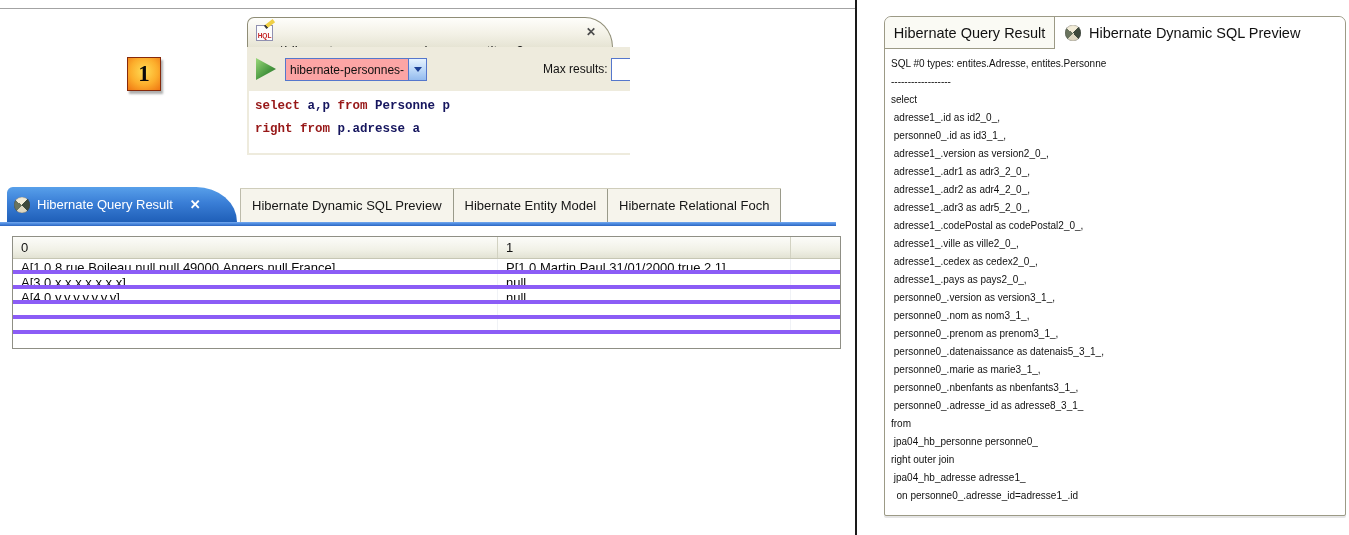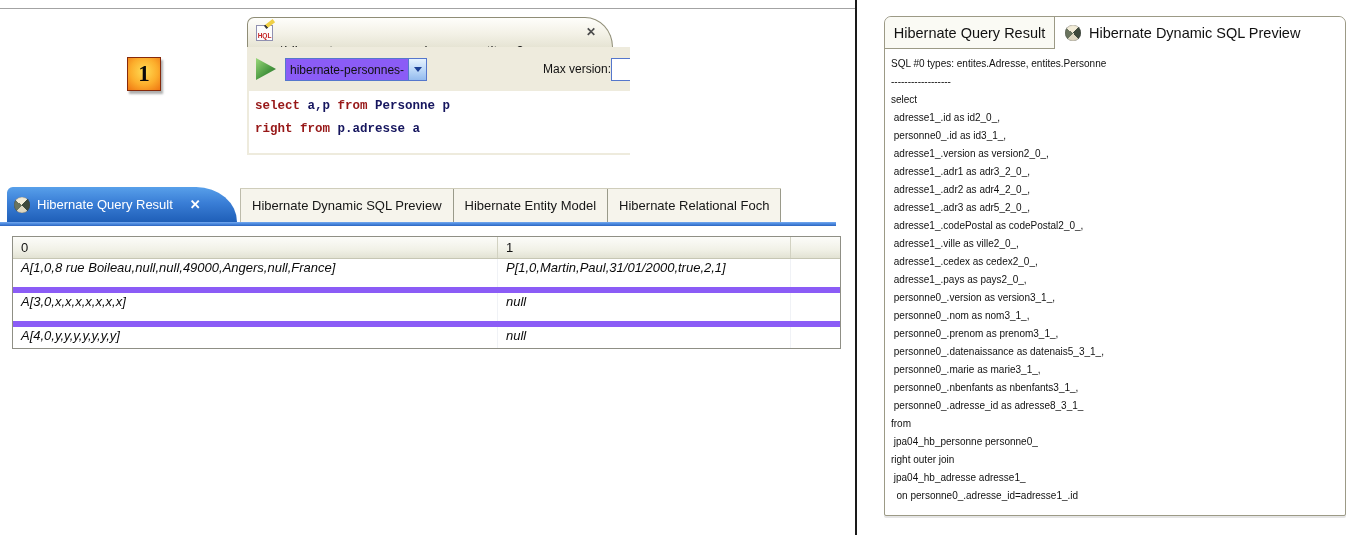--- a/index.html
+++ b/index.html
@@ -21,21 +21,21 @@
   .hql-icon { position:relative; width:17px; height:16px; background:#fdfdfd; border:1px solid #9090b0;
     display:flex; align-items:flex-end; justify-content:center; flex:0 0 auto; }
   .hql-icon .hql-txt { font-size:6.5px; font-weight:bold; color:#c32222; line-height:8px; letter-spacing:0; }
   .hql-icon::after { content:""; position:absolute; top:-4px; right:-3px; width:11px; height:4px;
     background:linear-gradient(90deg,#3c3c3c 0 18%, #efcf45 18%); transform:rotate(-38deg); }
 
   .editor-body { position:absolute; left:247px; top:47px; width:383px; height:108px; background:#eeebdd; }
   .run-button { position:absolute; left:9px; top:9px; width:24px; height:26px; cursor:pointer; background:transparent; border:none; }
   .run-icon { display:block; width:20px; height:22px; background:linear-gradient(135deg,#9ad87a 0%,#47973f 60%,#2c6e2f 100%);
     clip-path:polygon(0 0,100% 50%,0 100%); filter:drop-shadow(0 0 1px #245a26); }
-  .hql-combo { position:absolute; left:38px; top:11px; width:142px; height:23px; background:#8b5cf6;
+  .hql-combo { position:absolute; left:38px; top:11px; width:142px; height:23px; background:#fca5a5;
     border:1px solid #5577cc; display:flex; align-items:stretch; cursor:pointer; }
   .combo-text { flex:1; font-size:12px; color:#111; padding:4px 0 0 4px; white-space:nowrap; overflow:hidden; }
   .combo-arrow-btn { width:18px; background:linear-gradient(180deg,#e6f2fe 0%,#b9d6f7 55%,#94bbee 100%);
     border-left:1px solid #5577cc; display:flex; align-items:center; justify-content:center; }
   .combo-arrow { width:0; height:0; border-left:4px solid transparent; border-right:4px solid transparent; border-top:5px solid #1c3f94; }
   .max-label { position:absolute; left:296px; top:15px; font-size:12px; color:#111; white-space:nowrap; }
   .max-field { position:absolute; left:364px; top:11px; width:19px; height:23px; background:#fff;
     border:1px solid #5577cc; border-right:none; font-size:12px; padding-left:3px; outline:none; }
   .code-area { position:absolute; left:2px; top:44px; width:401px; height:62px; background:#ffffff; padding:4px 0 0 6px; }
   .code-line { font-family:"Liberation Mono", monospace; font-weight:bold; font-size:12.5px; line-height:23px; white-space:pre; color:#15155e; }
@@ -70,21 +70,21 @@
     background:#f6f4ec; border-right:1px solid #9a9a8a; white-space:nowrap; cursor:pointer; }
   .lv-tab:first-child { border-left:1px solid #bdbbab; }
 
   .results-table { position:absolute; left:12px; top:236px; width:829px; height:113px;
     border:1px solid #8f8f85; background:#ffffff; overflow:hidden; }
   .thead { display:flex; height:22px;
     background:linear-gradient(180deg,#fcfcf9 0%,#f1f1e7 60%,#e2e2d3 100%);
     border-bottom:1px solid #c6c6b4; }
   .th { padding:3px 0 0 8px; font-size:13px; color:#111; border-right:1px solid #d2d2c2; cursor:pointer; }
   .th-0 { width:485px; } .th-1 { width:293px; } .th-sp { flex:1; border-right:none; }
-  .tr { display:flex; height:34px; border-bottom:6px solid #8b5cf6; cursor:pointer;font-style:italic; }
+  .tr { display:flex; height:15px; border-bottom:4px solid #8b5cf6; cursor:pointer; }
   .td { padding:1px 0 0 8px; font-size:13px; color:#0a0a0a; white-space:nowrap; overflow:hidden; border-right:1px solid #f0f2f6; }
   .td-0 { width:485px; } .td-1 { width:293px; } .td-sp { flex:1; border-right:none; }
 
   
   .sql-panel { position:absolute; left:884px; top:16px; width:462px; height:500px;
     border:1px solid #9c9a86; border-radius:7px 7px 2px 2px; background:#ffffff;
     box-shadow:0 2px 0 rgba(0,0,0,0.10); }
   .sp-tabs { display:flex; height:32px; }
   .sp-tab1 { width:170px; border-right:1px solid #9c9a86; border-bottom:1px solid #9c9a86;
     border-radius:7px 0 0 0; background:#fafaf4; display:flex; align-items:center; justify-content:center;
@@ -113,21 +113,21 @@
   <div class="editor-body">
     <button class="run-button">
       <span class="run-icon"></span>
     </button>
     <div class="hql-combo">
       <span class="combo-text">hibernate-personnes-</span>
       <span class="combo-arrow-btn">
         <span class="combo-arrow"></span>
       </span>
     </div>
-    <span class="max-label">Max version:</span>
+    <span class="max-label">Max results:</span>
     <input class="max-field" value="" style="">
     <div class="code-area">
       <div class="code-line"><span class="kw">select</span><span> a,p </span><span class="kw">from</span><span> Personne p</span></div>
       <div class="code-line"><span class="kw">right from</span><span> p.adresse a</span></div>
     </div>
   </div>
 
   <div class="badge badge-1">1</div>
   <div class="badge badge-2">2</div>
   <div class="badge badge-3">3</div>

